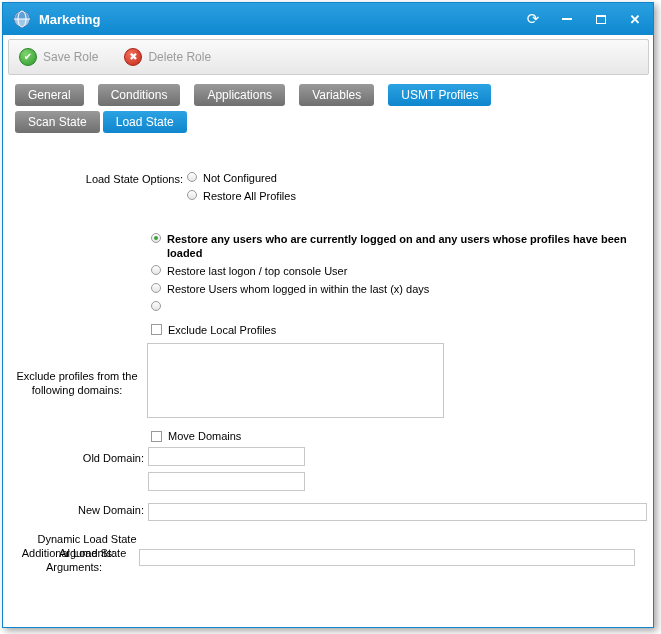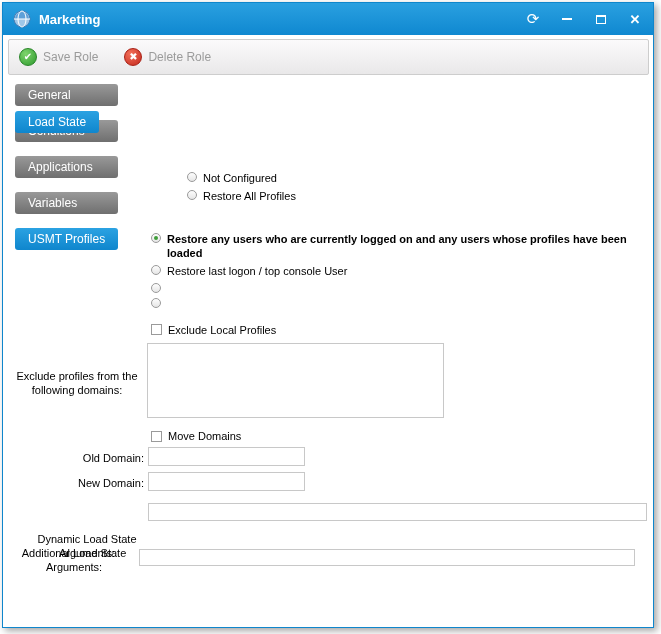--- a/index.html
+++ b/index.html
@@ -37,21 +37,21 @@
   }
   .tool-item { display:flex; align-items:center; gap:6px; color:#9b9b9b; font-size:12px; }
   .icon-circle {
     width:18px; height:18px; border-radius:50%; color:#fff;
     display:flex; align-items:center; justify-content:center;
     font-size:10px; line-height:18px; flex:none;
   }
   .save-circle { background:radial-gradient(circle at 35% 30%, #7ed46c, #2e9a2e); border:1px solid #278427; }
   .delete-circle { background:radial-gradient(circle at 35% 30%, #f2705a, #c4281c); border:1px solid #a81f14; }
   
-  .tabs-row1 { position:absolute; left:12px; top:81px; display:flex; gap:14px;flex-direction:column; }
+  .tabs-row1 { position:absolute; left:12px; top:81px; display:flex; gap:14px; }
   .tabs-row2 { position:absolute; left:12px; top:108px; display:flex; gap:3px; }
   .tab {
     padding:4px 13px; font-size:12px; color:#fff;
     background:linear-gradient(#999999,#6f6f6f);
     border-radius:3px; cursor:default; white-space:nowrap;
   }
   .tab.active { background:linear-gradient(#2ba2e2,#0f86cd); }
   
   .lbl { position:absolute; line-height:14px; }
   .lbl-right { text-align:right; }
@@ -121,23 +121,25 @@
 
   <div class="tabs-row1">
     <div class="tab">General</div>
     <div class="tab">Conditions</div>
     <div class="tab">Applications</div>
     <div class="tab">Variables</div>
     <div class="tab active">USMT Profiles</div>
   </div>
 
   <div class="tabs-row2">
+    <div class="tab">Scan State</div>
     <div class="tab active">Load State</div>
   </div>
 
+  <div class="lbl lbl-right" style="left:20px; top:169px; width:160px;">Load State Options:</div>
 
   <div class="grp" style="left:184px; top:168px;">
     <div class="opt-row">
       <span class="radio"></span>
       <span>Not Configured</span>
     </div>
     <div class="opt-row">
       <span class="radio"></span>
       <span>Restore All Profiles</span>
     </div>
@@ -147,20 +149,21 @@
     <div class="opt-row">
       <span class="radio selected"></span>
       <span class="bold-opt">Restore any users who are currently logged on and any users whose profiles have been loaded</span>
     </div>
     <div class="opt-row">
       <span class="radio"></span>
       <span>Restore last logon / top console User</span>
     </div>
     <div class="opt-row">
       <span class="radio"></span>
+      <span>Restore Users whom logged in within the last (x) days</span>
     </div>
     <div class="opt-row">
       <span class="radio"></span>
     </div>
   </div>
 
   <div class="grp opt-row" style="left:148px; top:320px;">
     <span class="checkbox"></span>
     <span>Exclude Local Profiles</span>
   </div>
@@ -169,21 +172,21 @@
   <textarea class="domains" style=""></textarea>
 
   <div class="grp opt-row" style="left:148px; top:426px;align-items:center;">
     <span class="checkbox"></span>
     <span>Move Domains</span>
   </div>
 
   <div class="lbl lbl-right" style="left:20px; top:448px; width:121px;">Old Domain:</div>
   <input class="txt" id="old-domain-input" value="" style="">
 
-  <div class="lbl lbl-right" style="left:20px; top:473px; width:121px;">New Domain:</div>
+  <div class="lbl lbl-right" style="left:20px; top:500px; width:121px;">New Domain:</div>
   <input class="txt" id="new-domain-input" value="" style="">
 
   <div class="lbl lbl-center" style="left:26px; top:497px; width:116px;margin-top:32px;">Dynamic Load State Arguments:</div>
   <input class="txt" id="dynamic-args-input" value="" style="">
 
   <div class="lbl lbl-center" style="left:10px; top:543px; width:122px;">Additional Load State Arguments:</div>
   <input class="txt" id="additional-args-input" value="" style="">
 
 </div>
 

